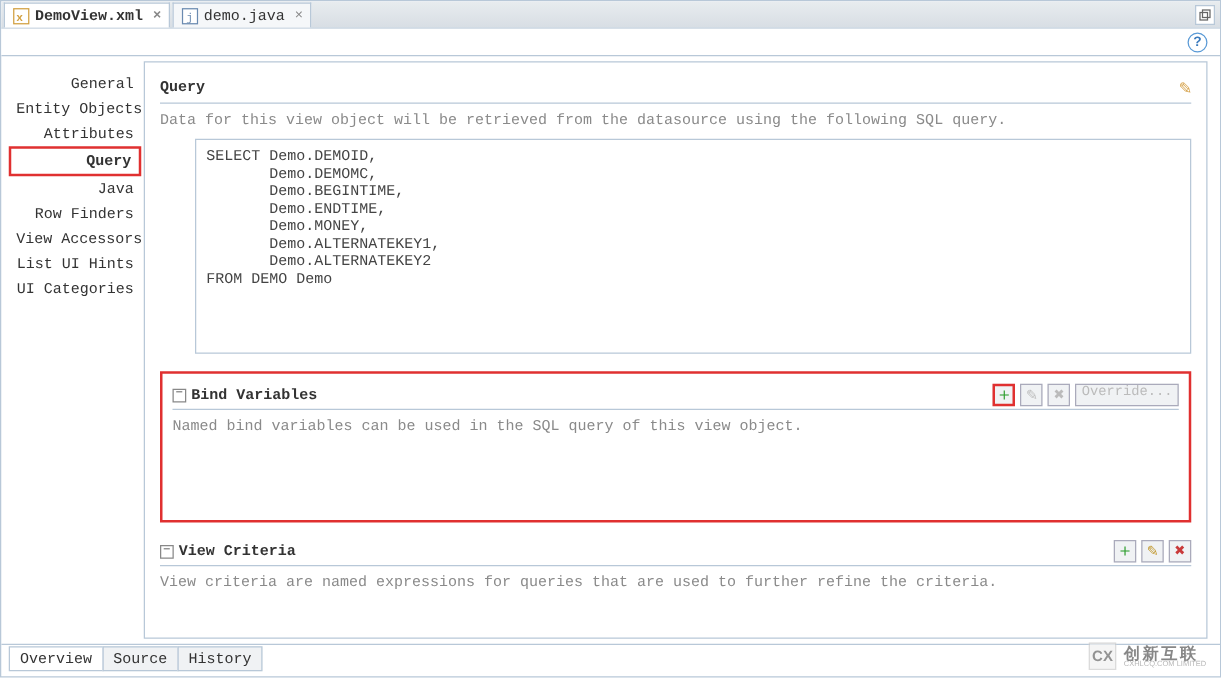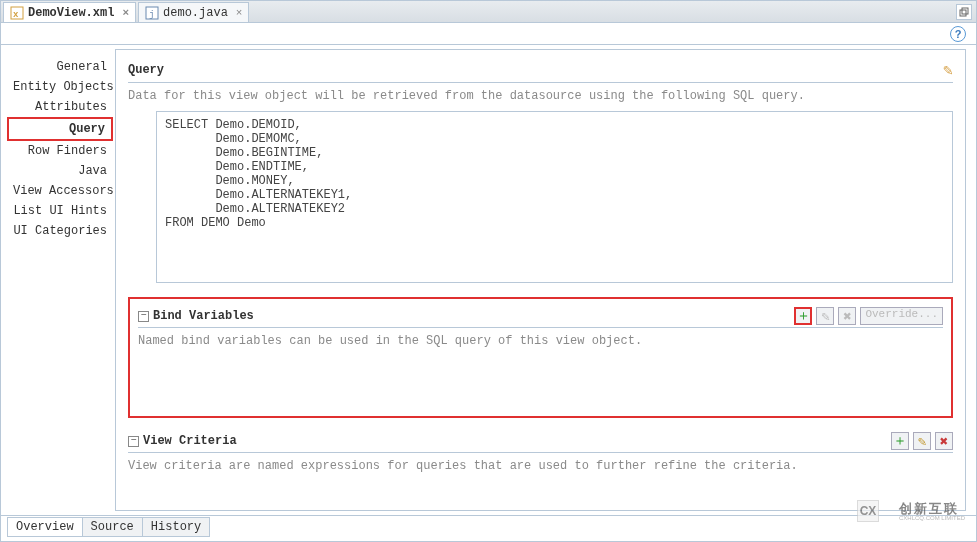--- a/index.html
+++ b/index.html
@@ -172,22 +172,22 @@
     padding: 2px 8px;
     border: 1px solid #b8c8d8;
     margin-right: -1px;
     background: #f0f2f4;
     font-family: "SimSun", "Courier New", monospace;
     cursor: pointer;
   }
   .btab.active { background: #fff; }
   .watermark {
     position: absolute;
-    right: 12px; bottom: 20px;
-    display: flex; align-items: center; gap: 20px;
+    right: 12px; bottom: 6px;
+    display: flex; align-items: center; gap: 6px;
     opacity: 0.7;
   }
   .watermark-logo {
     width: 22px; height: 22px;
     background: #f2f2f2;
     border: 1px solid #ccc;
     display: flex; align-items: center; justify-content: center;
     font-family: Arial, sans-serif;
     font-weight: bold;
     color: #666;
@@ -232,22 +232,22 @@
 <div class="help-bar">
   <div class="help-icon">?</div>
 </div>
 
 <div class="main">
   <div class="sidebar">
     <div class="sidebar-item"><span>General</span></div>
     <div class="sidebar-item"><span>Entity Objects</span></div>
     <div class="sidebar-item"><span>Attributes</span></div>
     <div class="sidebar-item selected"><span>Query</span></div>
+    <div class="sidebar-item"><span>Java</span></div>
     <div class="sidebar-item"><span>Row Finders</span></div>
-    <div class="sidebar-item"><span>Java</span></div>
     <div class="sidebar-item"><span>View Accessors</span></div>
     <div class="sidebar-item"><span>List UI Hints</span></div>
     <div class="sidebar-item"><span>UI Categories</span></div>
   </div>
 
   <div class="content">
 
     <div class="section-header">
       <span class="section-title">Query</span>
       <span class="pencil-icon">✎</span>

